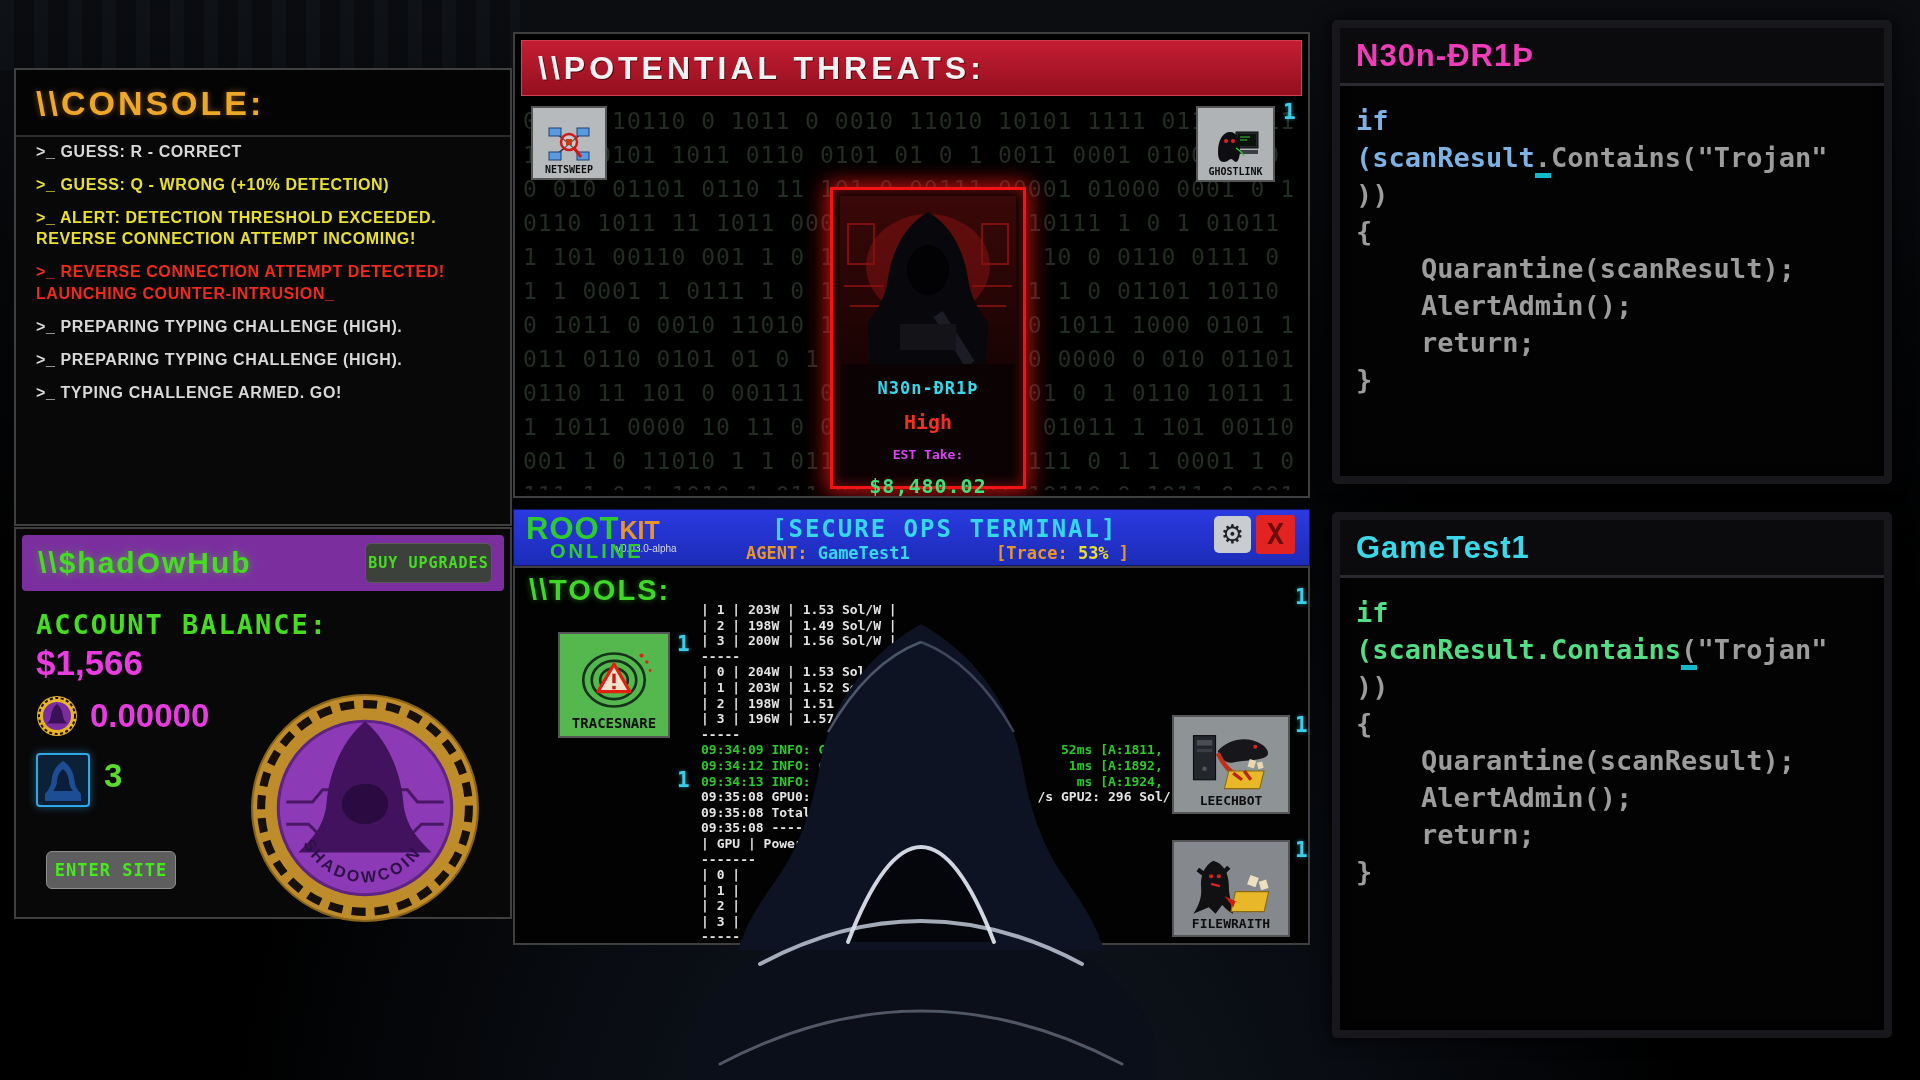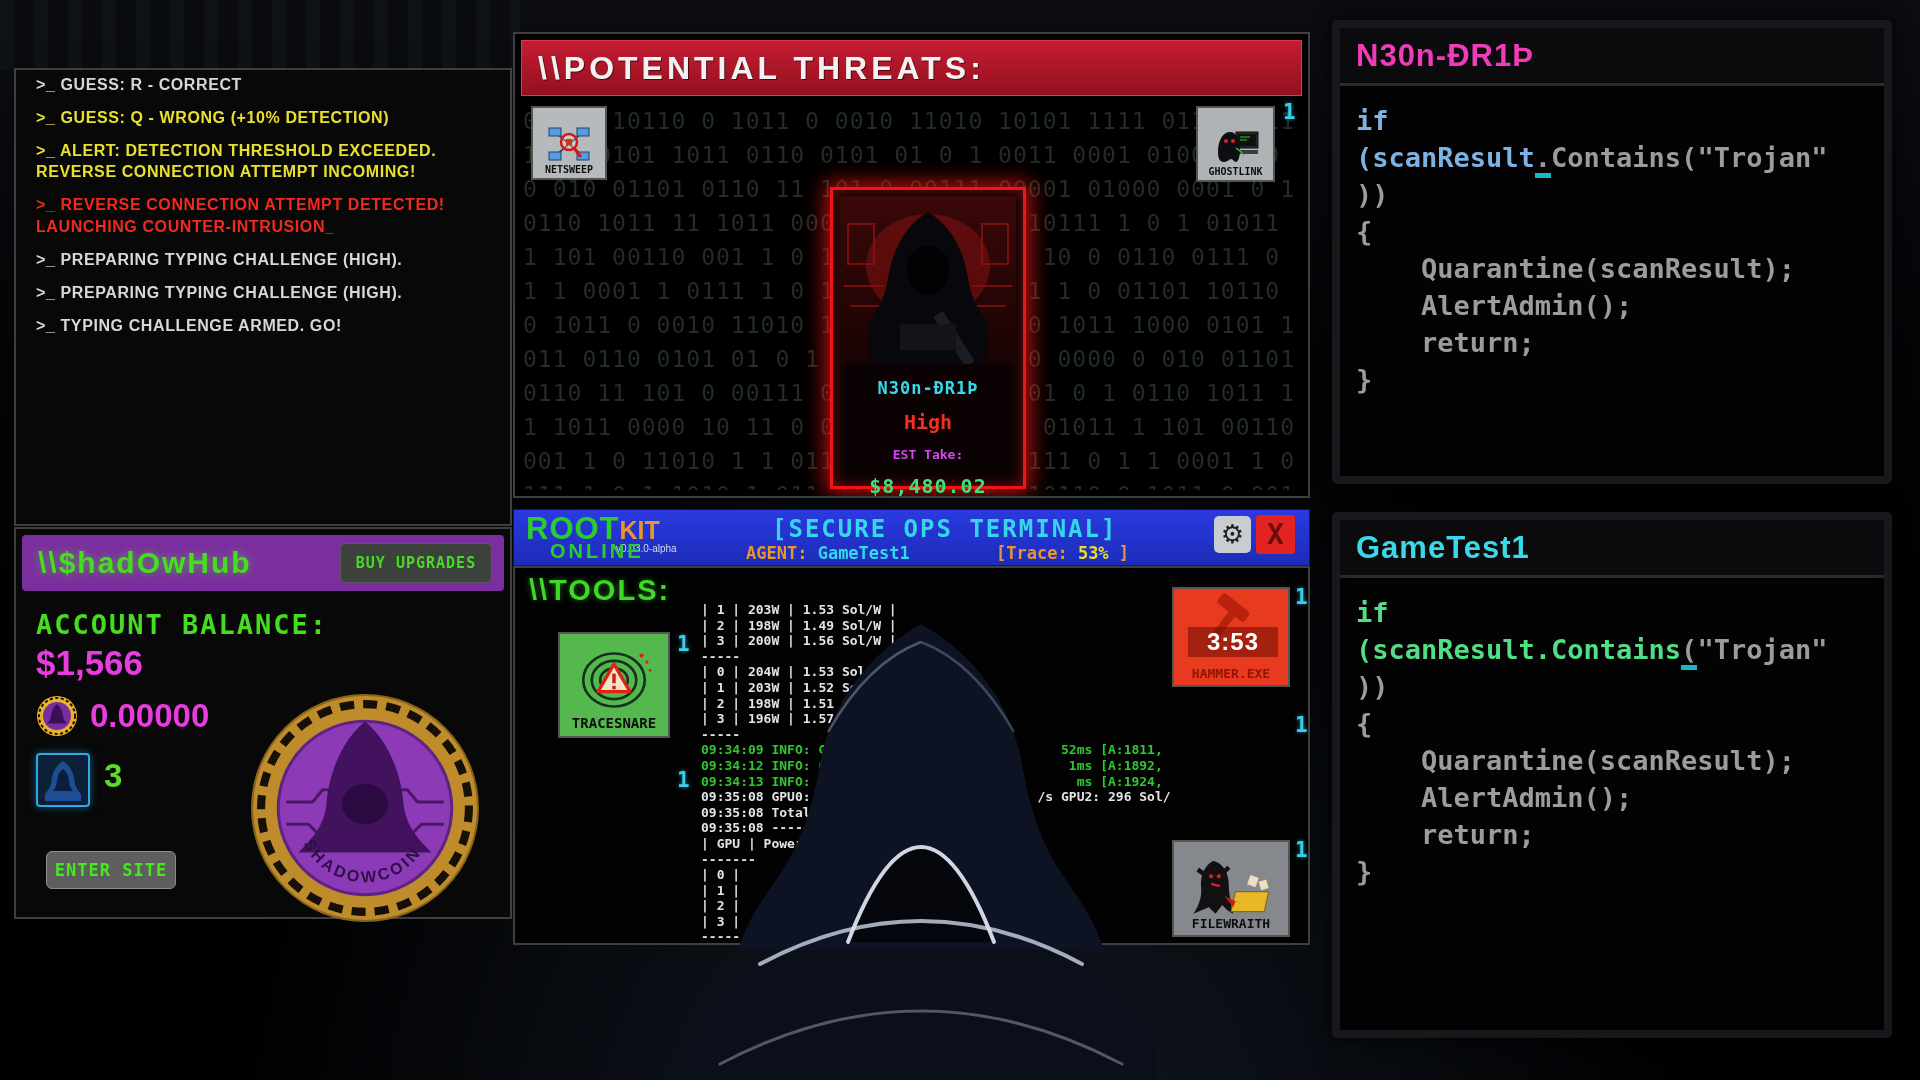--- a/index.html
+++ b/index.html
@@ -21,21 +21,21 @@
   .console-msgs { padding:4px 20px; }
   .cmsg { font-size:16px; font-weight:bold; letter-spacing:.6px; line-height:1.32;
           margin-bottom:12px; }
 
   
   #shadowhub-panel { left:14px; top:527px; width:498px; height:392px; }
   .hub-bar { position:absolute; left:6px; right:6px; top:6px; height:56px; background:#7b2f9f;
              border-radius:4px; display:flex; align-items:center; padding:0 12px 0 16px; }
   .hub-title { font-size:30px; font-weight:bold; letter-spacing:2px; color:#46dc22;
                text-shadow:0 0 8px rgba(70,220,34,.6);text-align:right; }
-  .buy-btn { margin-left:auto; width:152px; height:40px; background:#3c413c; border:1px solid #5a5a5a;
+  .buy-btn { margin-left:auto; width:127px; height:40px; background:#3c413c; border:1px solid #5a5a5a;
              border-radius:6px; color:#46dc22; font-family:"DejaVu Sans Mono",monospace;
              font-weight:bold; font-size:15px; letter-spacing:1px; display:flex;
              align-items:center; justify-content:center; cursor:pointer; }
   .bal-label { position:absolute; left:20px; top:80px; font-family:"DejaVu Sans Mono",monospace;
                font-size:27px; font-weight:bold; letter-spacing:2px; color:#46dc22; }
   .bal-value { position:absolute; left:20px; top:114px; font-size:35px; font-weight:bold; color:#e93ce0; }
   .coin-sm   { position:absolute; left:20px; top:166px; width:42px; height:42px; }
   .coin-val  { position:absolute; left:74px; top:168px; font-size:33px; font-weight:bold; color:#e93ce0; }
   .avatar-box{ position:absolute; left:20px; top:224px; width:54px; height:54px; background:#0c2038;
                border:2px solid #2fa8e8; border-radius:4px; box-shadow:0 0 8px rgba(47,168,232,.5); }
@@ -137,20 +137,23 @@
 
   .hacker { position:absolute; left:668px; top:612px; width:506px; height:468px; z-index:30; }
 </style>
 </head>
 <body>
 
 <div id="stage">
   <div class="bgstrips"></div>
 
   <div id="console-panel" class="panel">
+    <div class="console-head">
+      <div class="console-title">\\CONSOLE:</div>
+    </div>
     <div class="console-msgs">
         <div class="cmsg" style="color: rgb(216, 216, 216);">&gt;_ GUESS: R - CORRECT</div>
         <div class="cmsg" style="color: rgb(232, 224, 48);">&gt;_ GUESS: Q - WRONG (+10% DETECTION)</div>
         <div class="cmsg" style="color: rgb(232, 224, 48);">&gt;_ ALERT: DETECTION THRESHOLD EXCEEDED. REVERSE CONNECTION ATTEMPT INCOMING!</div>
         <div class="cmsg" style="color: rgb(239, 43, 29);">&gt;_ REVERSE CONNECTION ATTEMPT DETECTED! LAUNCHING COUNTER-INTRUSION_</div>
         <div class="cmsg" style="color: rgb(216, 216, 216);">&gt;_ PREPARING TYPING CHALLENGE (HIGH).</div>
         <div class="cmsg" style="color: rgb(216, 216, 216);">&gt;_ PREPARING TYPING CHALLENGE (HIGH).</div>
         <div class="cmsg" style="color: rgb(216, 216, 216);">&gt;_ TYPING CHALLENGE ARMED. GO!</div>
       </div>
   </div>
@@ -309,32 +312,40 @@
         <rect x="38.4" y="38.5" width="3.2" height="3.2" fill="#d01810"></rect>
       </svg>
       <div class="tlabel" style="font-size:14px; padding-bottom:5px;">TRACESNARE</div>
     </div>
     <div class="badge" style="left:162px; top:64px;">1</div>
 
     <div class="badge" style="left:162px; top:200px;">1</div>
 
     <div class="terminal"><div style="color: rgb(228, 228, 228);">| 1 | 203W | 1.53 Sol/W |</div><div style="color: rgb(228, 228, 228);">| 2 | 198W | 1.49 Sol/W |</div><div style="color: rgb(228, 228, 228);">| 3 | 200W | 1.56 Sol/W |</div><div style="color: rgb(228, 228, 228);">-----</div><div style="color: rgb(228, 228, 228);">| 0 | 204W | 1.53 Sol/W</div><div style="color: rgb(228, 228, 228);">| 1 | 203W | 1.52 Sol/W</div><div style="color: rgb(228, 228, 228);">| 2 | 198W | 1.51 Sol</div><div style="color: rgb(228, 228, 228);">| 3 | 196W | 1.57 Sol</div><div style="color: rgb(228, 228, 228);">-----</div><div style="color: rgb(46, 200, 46);">09:34:09 INFO: GPU                            52ms [A:1811, R:10]</div><div style="color: rgb(46, 200, 46);">09:34:12 INFO: GPU                             1ms [A:1892, R:13]</div><div style="color: rgb(46, 200, 46);">09:34:13 INFO: GPU                              ms [A:1924, R:21]</div><div style="color: rgb(228, 228, 228);">09:35:08 GPU0: 3                           /s GPU2: 296 Sol/s</div><div style="color: rgb(228, 228, 228);">09:35:08 Total s</div><div style="color: rgb(228, 228, 228);">09:35:08 -----</div><div style="color: rgb(228, 228, 228);">| GPU | Power</div><div style="color: rgb(228, 228, 228);">-------</div><div style="color: rgb(228, 228, 228);">| 0 |</div><div style="color: rgb(228, 228, 228);">| 1 |</div><div style="color: rgb(228, 228, 228);">| 2 |</div><div style="color: rgb(228, 228, 228);">| 3 |</div><div style="color: rgb(228, 228, 228);">-----</div></div>
 
-    <div id="hammer-tile" class="tile">
-      <svg viewBox="0 0 60 46" width="70" height="52" style="position:absolute; left:24px; top:2px;">
-        <g transform="rotate(38 30 20)">
-          <rect x="12" y="10" width="30" height="11" rx="3" fill="#b8220c"></rect>
-          <rect x="26" y="18" width="7" height="26" rx="2" fill="#b8220c"></rect>
-        </g>
-      </svg>
-      <div class="hammer-timer">3:53</div>
-      <div class="hammer-label">HAMMER.EXE</div>
-    </div>
     <div class="badge" style="left:780px; top:17px;">1</div>
 
+    <div id="leechbot-tile" class="tile">
+      <svg viewBox="0 0 84 58" width="100" height="64">
+        <rect x="8" y="6" width="20" height="40" fill="#23262b" stroke="#0c0c0c"></rect>
+        <rect x="11" y="10" width="14" height="5" fill="#4a4e54"></rect>
+          <rect x="11" y="18" width="14" height="3" fill="#3a3e44"></rect>
+        <circle cx="18" cy="36" r="2" fill="#555"></circle>
+        <path d="M30,20 C40,8 58,6 70,14 C76,18 78,24 72,26 C64,29 54,28 46,30 C38,32 32,28 30,20 Z" fill="#17171b"></path>
+        <circle cx="64" cy="16" r="1.8" fill="#e02020"></circle>
+        <path d="M30,22 C34,30 38,36 44,40" stroke="#c03018" stroke-width="4" fill="none"></path>
+        <path d="M40,38 L72,38 L68,54 L36,54 Z" fill="#e8b829" stroke="#8a6a10"></path>
+        <path d="M44,40 l8,6 M54,38 l6,8" stroke="#b82810" stroke-width="3"></path>
+        <g fill="#e8d8b0">
+            <rect x="58" y="28" width="6" height="7" transform="rotate(18 61 31)"></rect>
+            <rect x="66" y="30" width="5" height="6" transform="rotate(-14 68 33)"></rect>
+          </g>
+      </svg>
+      <div class="tlabel" style="font-size:13px; padding-bottom:4px;">LEECHBOT</div>
+    </div>
     <div class="badge" style="left:780px; top:145px;">1</div>
 
     <div id="filewraith-tile" class="tile">
       <svg viewBox="0 0 84 56" width="100" height="62">
         <path d="M26,6 C18,10 14,20 15,30 C16,40 12,48 8,54 L22,48 L28,54 L34,46 C38,50 40,52 44,54 C42,44 40,36 40,28 C40,16 34,8 26,6 Z" fill="#111114"></path>
         <path d="M12,14 l8,6 M40,12 l-8,8" stroke="#111114" stroke-width="4"></path>
         <circle cx="24" cy="20" r="1.8" fill="#e02020"></circle>
           <circle cx="31" cy="20" r="1.8" fill="#e02020"></circle>
         <path d="M24,27 l8,2" stroke="#e02020" stroke-width="2"></path>
         <path d="M46,34 L76,34 L72,52 L42,52 Z" fill="#e8b829" stroke="#8a6a10"></path>

